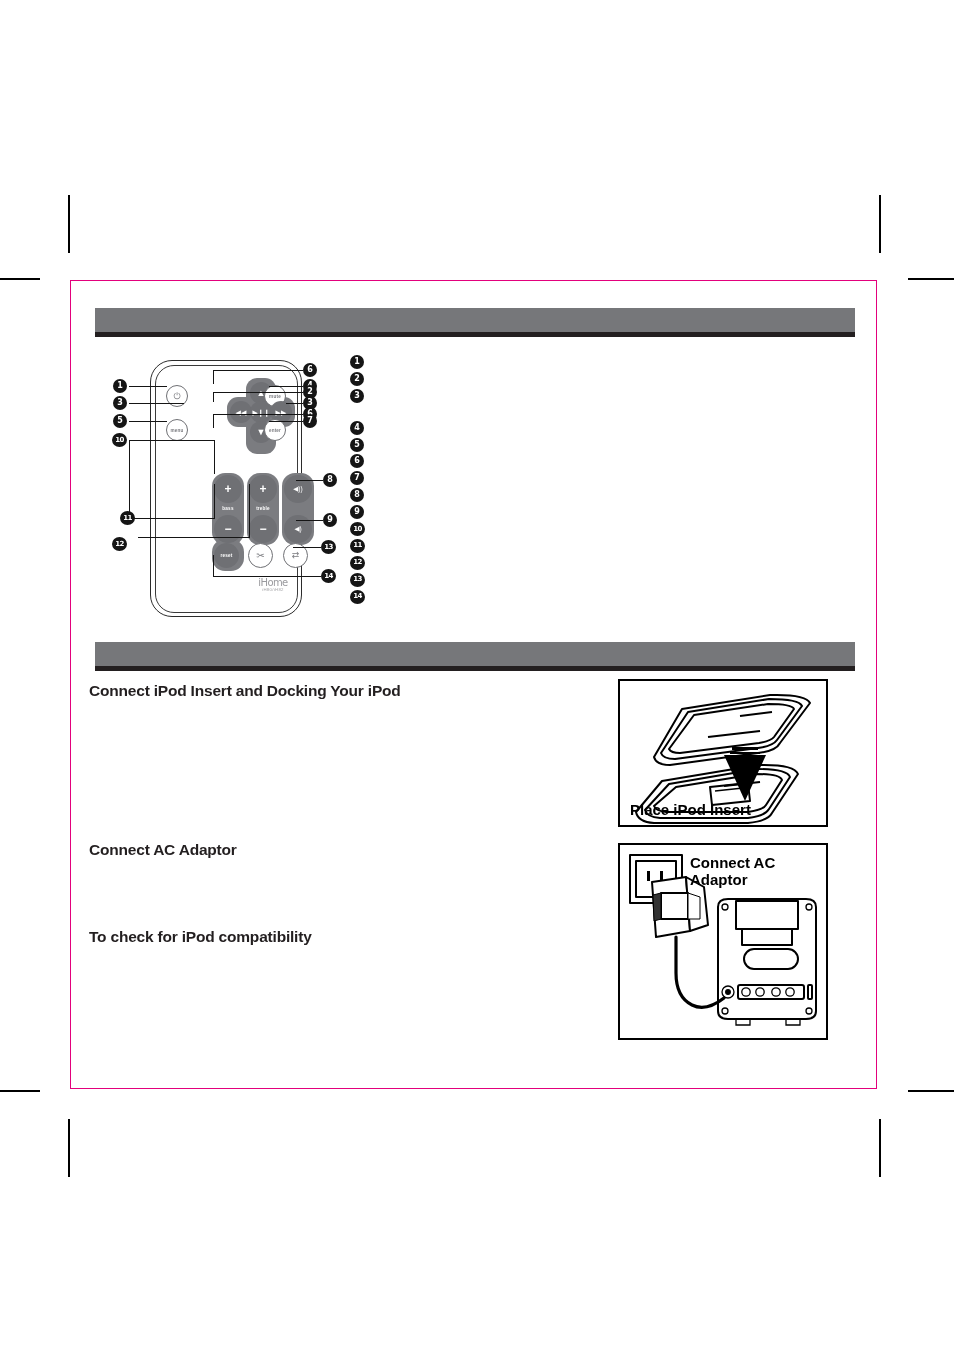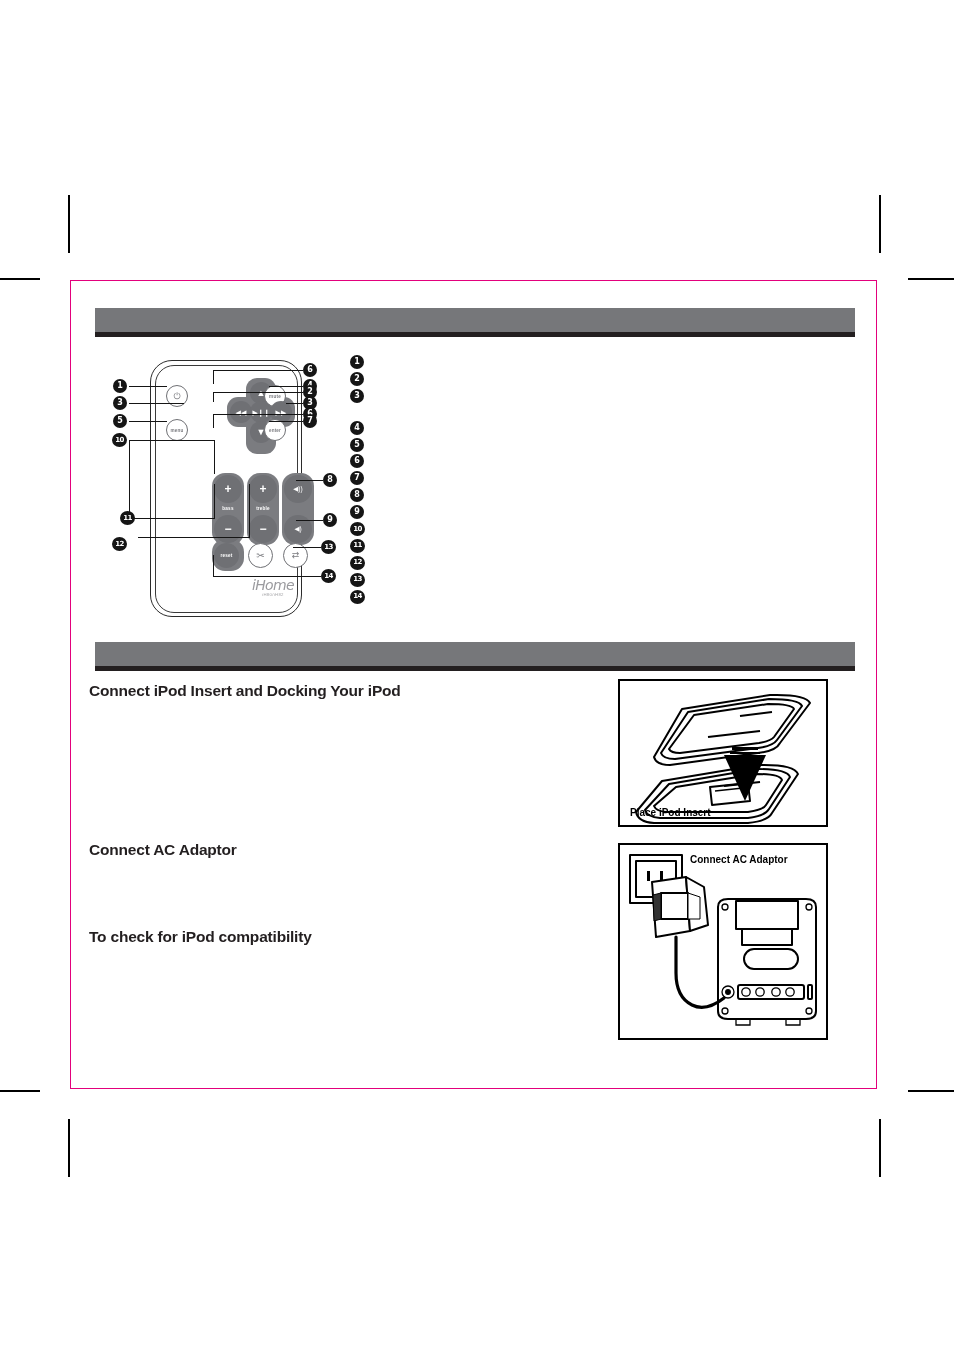--- a/index.html
+++ b/index.html
@@ -41,22 +41,22 @@
   .btn.solid{background:#6f7074;color:#fff;}
   .btn.ring{background:#fff;border:1.2px solid #6f7074;color:#7b7c80;}
   .btn .glyph{font-size:9px;line-height:1;}
   .btn .txt{font-size:4.6px;letter-spacing:.2px;font-weight:600;}
   .btn .plusminus{font-size:12px;font-weight:700;line-height:1;}
 
   .padlabel{position:absolute;color:#fff;font-size:4.6px;font-weight:700;
             letter-spacing:.2px;text-align:center;width:30px;}
 
   .logo{position:absolute;left:47px;top:216px;width:150px;text-align:center;}
-  .logo .word{font-size:14px;color:#9a9a9e;letter-spacing:-.6px;
-              font-family:"DejaVu Sans",sans-serif;font-style:italic;}
+  .logo .word{font-size:10px;color:#9a9a9e;letter-spacing:-.6px;
+              font-family:"DejaVu Sans",sans-serif;}
   .logo .model{font-size:4.3px;color:#a5a5a8;letter-spacing:.3px;margin-top:-1px;}
 
   
   .bub{position:absolute;width:14px;height:14px;border-radius:50%;background:#151515;
        color:#fff;font-size:8px;font-weight:700;display:flex;align-items:center;
        justify-content:center;line-height:1;font-family:"DejaVu Sans",sans-serif;}
   .bub.wide{width:15px;font-size:7px;letter-spacing:-.5px;}
   .lead{position:absolute;background:#151515;}
   .lead.h{height:1.2px;}
   .lead.v{width:1.2px;}
@@ -77,21 +77,21 @@
   .body-copy{position:absolute;left:89px;width:500px;font-size:9.5px;color:#231f20;
              line-height:1.45;white-space:pre-line;}
   #copy-placing{top:708px;}
   #copy-connect{top:867px;}
   #copy-compat{top:954px;}
 
   
   .figbox{position:absolute;border:2px solid #000;background:#fff;box-sizing:border-box;}
   #figbox-insert{left:618px;top:679px;width:210px;height:148px;}
   #figbox-adaptor{left:618px;top:843px;width:210px;height:197px;}
-  .figcap{position:absolute;font-weight:700;font-size:10px;color:#000;}
+  .figcap{position:absolute;font-weight:700;font-size:15px;color:#000;}
   #cap-insert{left:10px;bottom:7px;}
   #cap-adaptor{left:70px;top:9px;}
   .figbox svg{position:absolute;left:0;top:0;}
 </style>
 </head>
 <body>
 
 <div class="crop v" style="left:68px;top:195px;height:58px;"></div>
 <div class="crop h" style="left:0px;top:278px;width:40px;"></div>
 <div class="crop v" style="left:879px;top:195px;height:58px;"></div>

